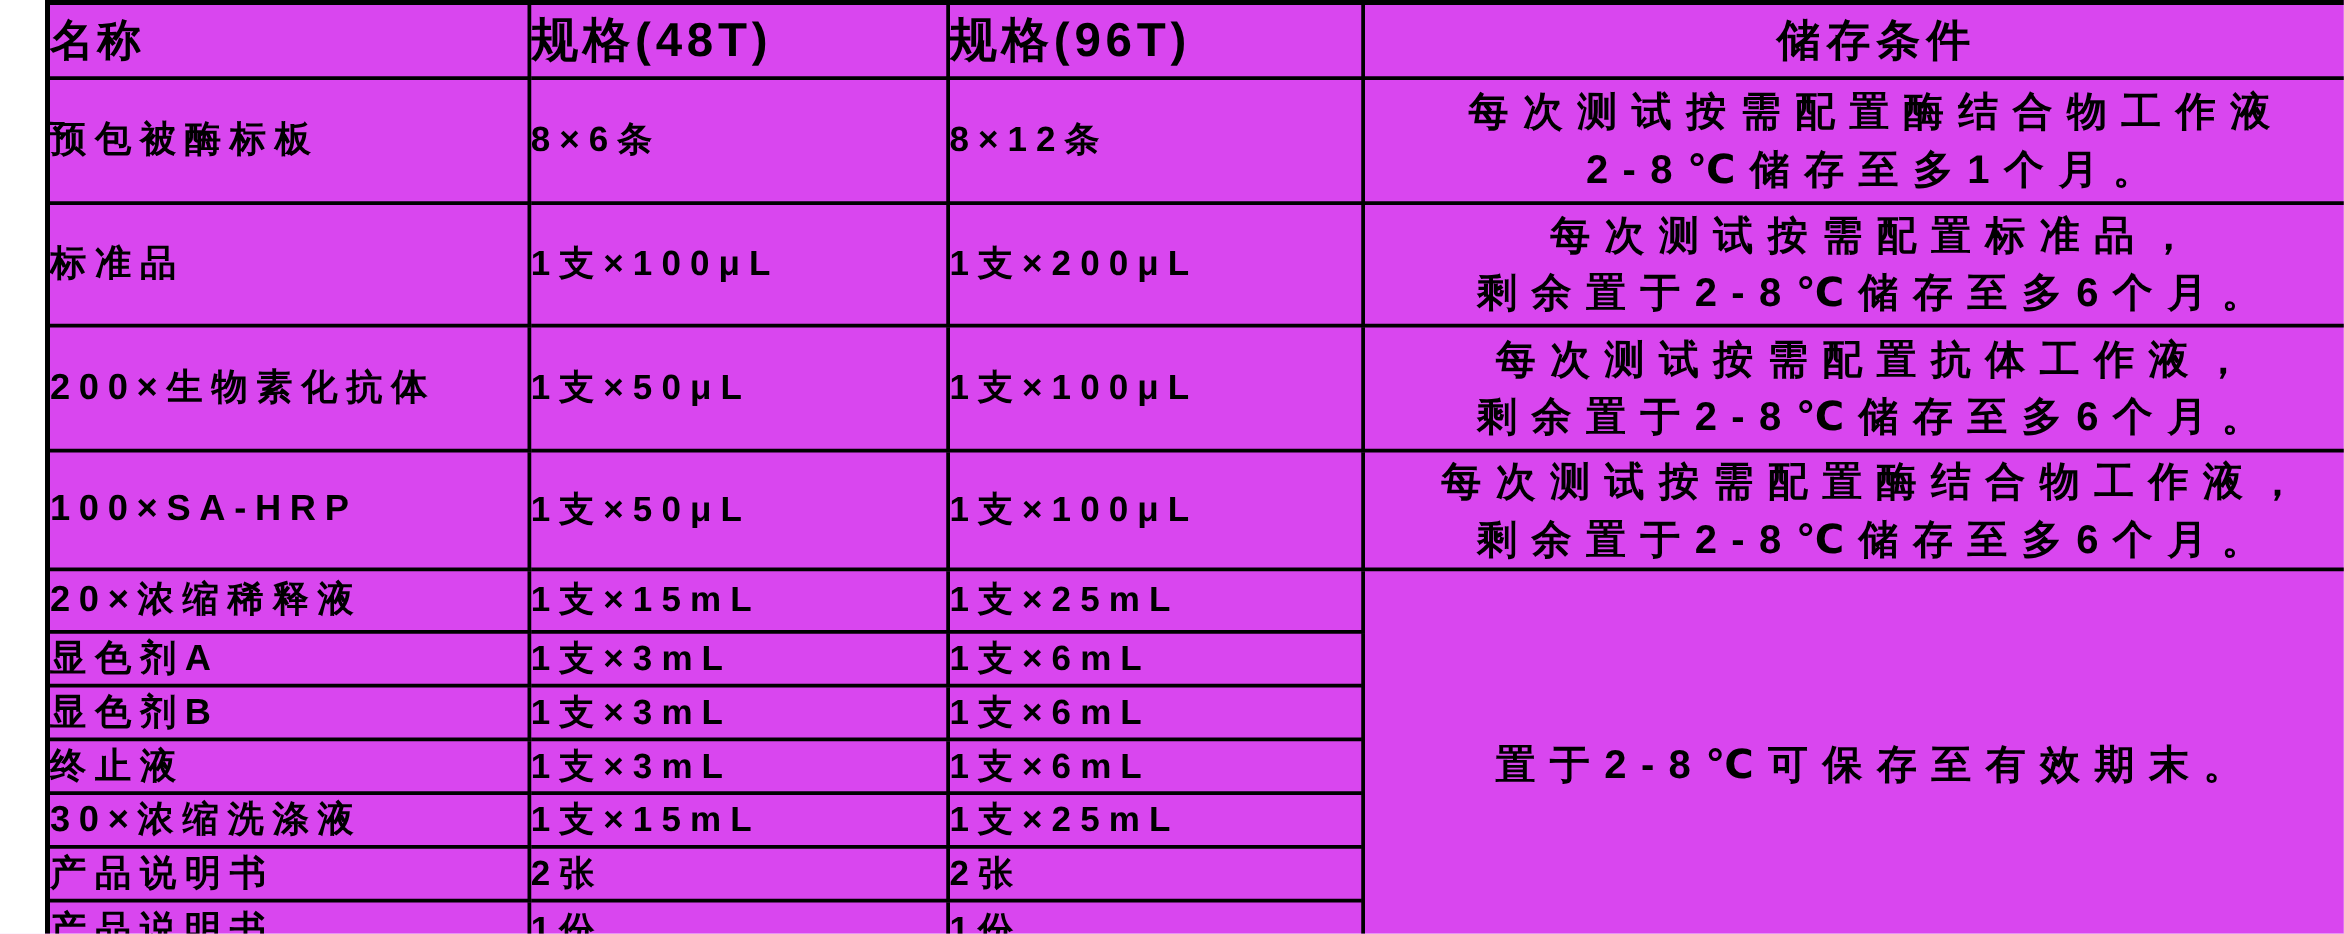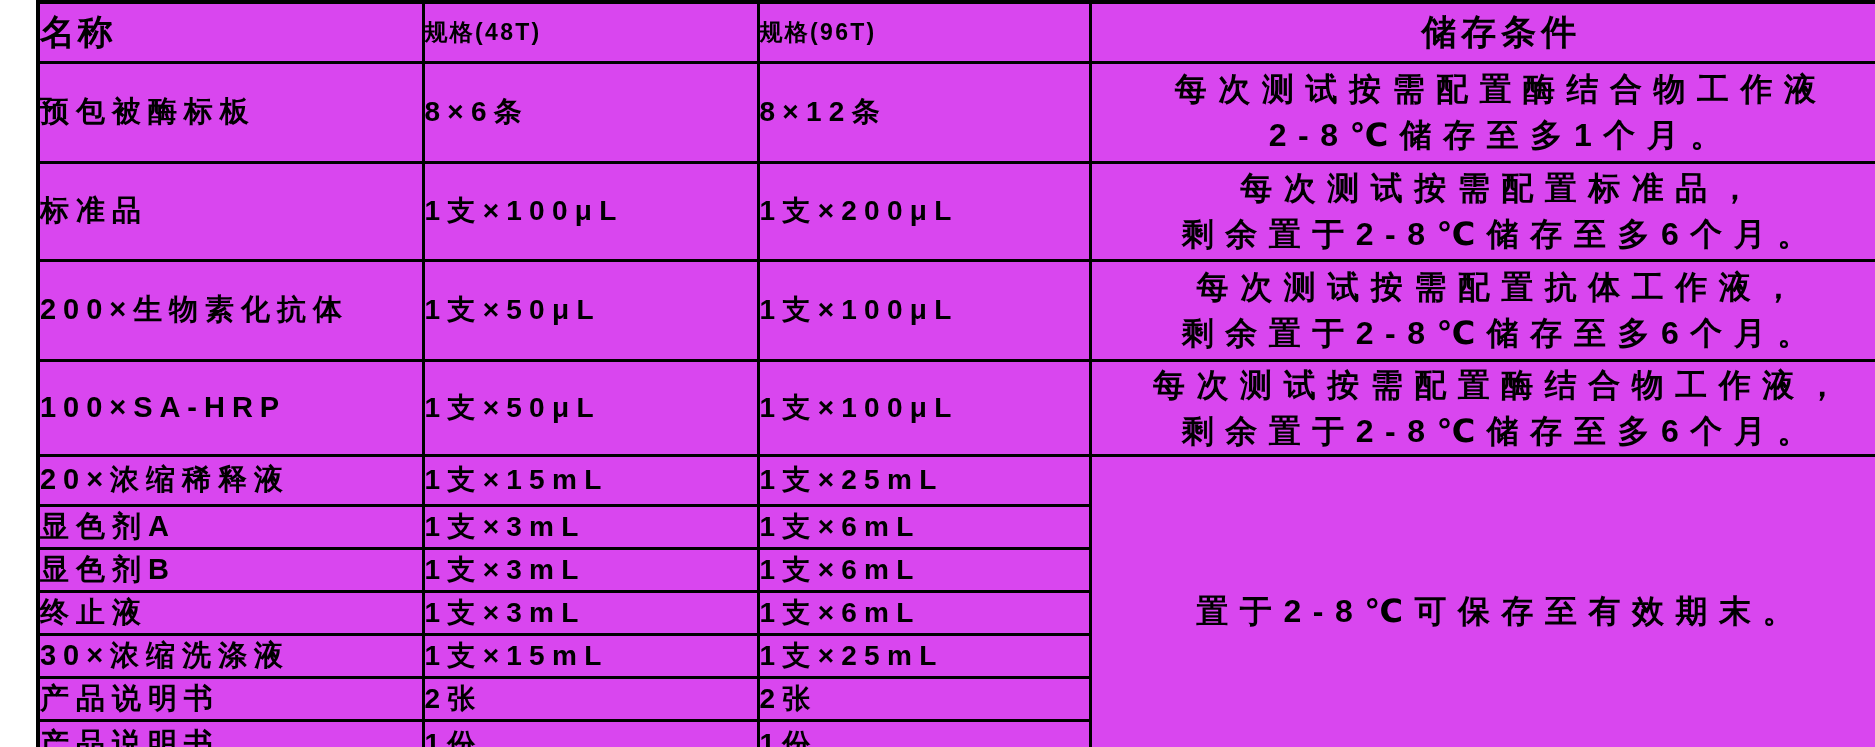--- a/index.html
+++ b/index.html
@@ -52,21 +52,21 @@
   
   th.hdr-name {
     text-align: left;
     padding-left: 22px;
     font-size: 35px;
     letter-spacing: 0.08em;
   }
   th.hdr-spec {
     text-align: left;
     padding-left: 28px;
-    font-size: 23px;
+    font-size: 38px;
     letter-spacing: 0.10em;
     white-space: nowrap;
   }
   th.hdr-storage {
     text-align: center;
     font-size: 35px;
     letter-spacing: 0.14em;
   }
   
   .cell-storage {

